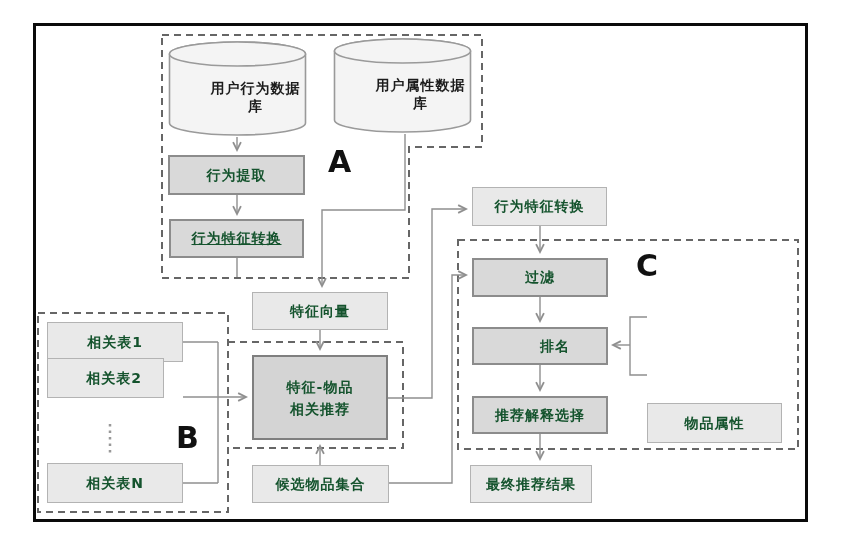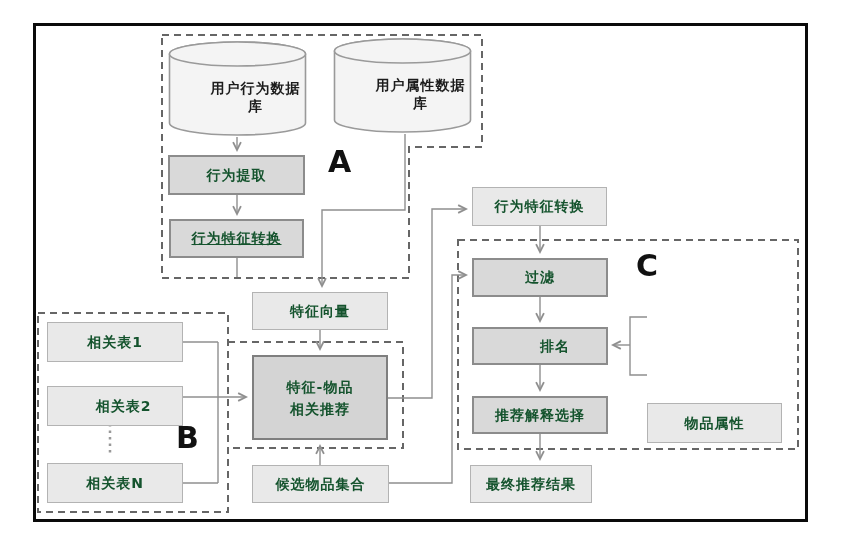--- a/index.html
+++ b/index.html
@@ -145,21 +145,21 @@
   </div>
 
   <div class="node data-box" style="left:252px; top:465px; width:137px; height:38px;">
     <span>候选物品集合</span>
   </div>
 
   <div class="node data-box" style="left:47px; top:322px; width:136px; height:40px;">
     <span>相关表1</span>
   </div>
 
-  <div class="node data-box" style="left:47px; top:386px; width:136px; height:40px;padding-left:17px;">
+  <div class="node data-box" style="left:47px; top:358px; width:117px; height:40px;padding-left:17px;">
     <span>相关表2</span>
   </div>
 
   <div class="node data-box" style="left:47px; top:463px; width:136px; height:40px;">
     <span>相关表N</span>
   </div>
 
   <div class="node data-box" style="left:472px; top:187px; width:135px; height:39px;">
     <span>行为特征转换</span>
   </div>

